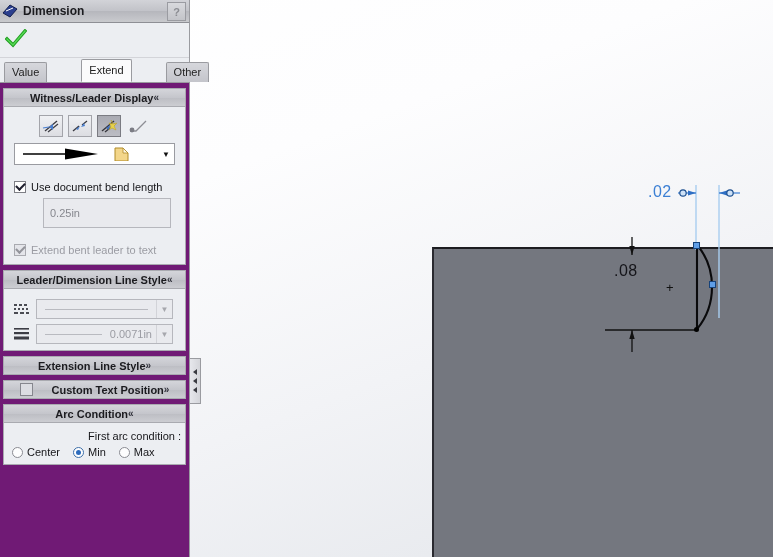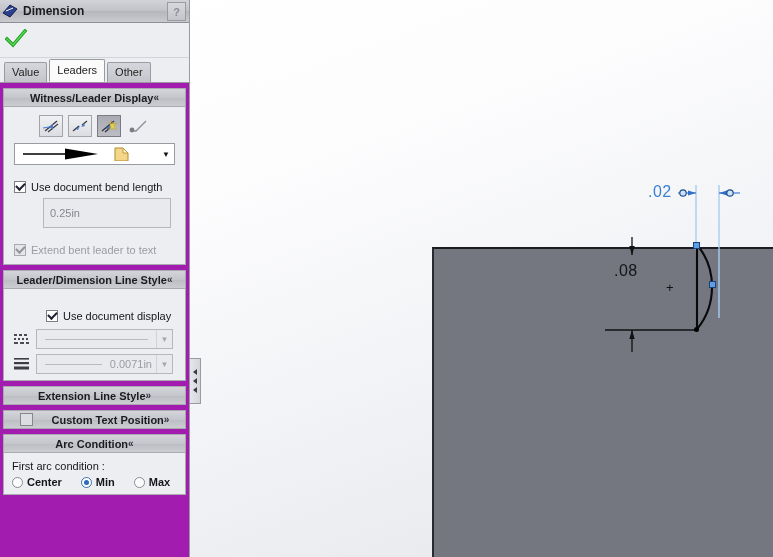--- a/index.html
+++ b/index.html
@@ -22,38 +22,38 @@
   .dim-text{position:absolute;font-family:"Liberation Sans",sans-serif;white-space:nowrap;}
   #dim-02-text{left:648px;top:183px;font-size:16px;color:#3b7fd4;letter-spacing:.5px;}
   #dim-08-text{left:614px;top:262px;font-size:16px;color:#15151a;letter-spacing:.5px;}
   .sel-handle{position:absolute;width:7px;height:7px;background:#5f9ee6;border:1px solid #15427a;box-sizing:border-box;}
   .dot-black{position:absolute;width:5px;height:5px;border-radius:50%;background:#000;}
   .center-mark{position:absolute;color:#111;font-size:13px;line-height:13px;}
 
   
   #property-panel{
     position:absolute;left:0;top:0;width:190px;height:557px;
-    background:#a21caf;border-right:1px solid #9a9ba0;box-sizing:border-box;
+    background:#701a75;border-right:1px solid #9a9ba0;box-sizing:border-box;
   }
   #panel-titlebar{
     height:22px;display:flex;align-items:center;
     background:linear-gradient(to bottom,#d2d3d8 0%,#c2c3c9 48%,#b6b7bd 52%,#c9cace 100%);
     border-bottom:1px solid #8e8f95;padding:0 2px;position:relative;
   }
   #panel-title-text{font-size:12px;font-weight:bold;color:#1b1b1f;margin-left:5px;}
   #help-button{
     position:absolute;right:3px;top:2px;width:17px;height:17px;
     background:linear-gradient(to bottom,#d8d9dd,#c3c4c9);
     border:1px solid #9a9ba1;color:#8b8c92;font-size:11px;font-weight:bold;
     display:flex;align-items:center;justify-content:center;
   }
   #confirm-bar{height:34px;background:#eceef2;border-bottom:1px solid #d3d4d9;position:relative;}
   #ok-check{position:absolute;left:5px;top:6px;}
   #tab-strip{height:24px;display:flex;align-items:flex-end;padding-left:4px;
-    background:#eceef2;border-bottom:1px solid #9a9ba0;}
+    background:#eceef2;border-bottom:1px solid #9a9ba0;gap:32px;}
   .tab{
     height:19px;line-height:19px;padding:0 7px;font-size:11px;color:#222;
     background:linear-gradient(to bottom,#d6d7dc,#c4c5cb);
     border:1px solid #9a9ba0;border-bottom:none;margin-right:2px;
     border-top-left-radius:2px;border-top-right-radius:2px;
   }
   .tab.active{background:#fbfbfc;height:21px;line-height:21px;border-bottom:1px solid #fbfbfc;font-weight:normal;}
   .group{margin:5px 3px 0 3px;border:1px solid #a9aab0;background:#eceef2;}
   .group-header{
     height:17px;display:flex;align-items:center;justify-content:center;
@@ -91,22 +91,22 @@
   .style-icon{width:20px;height:20px;display:flex;align-items:center;justify-content:center;flex:none;}
   .style-combo{
     flex:1;height:20px;background:#e9eaee;border:1px solid #b6b7bd;position:relative;
     display:flex;align-items:center;box-sizing:border-box;
   }
   .style-combo .dash-preview{flex:1;height:1px;background:#b9bac0;margin:0 8px;}
   .style-combo .val{color:#9b9ca3;font-size:11px;padding-right:4px;}
   .style-combo .caret{width:15px;display:flex;align-items:center;justify-content:center;color:#a6a7ad;font-size:8px;
     border-left:1px solid #d2d3d8;height:100%;}
   .hdr-chk{width:11px;height:11px;border:1px solid #86878e;background:#dcdde2;margin-right:4px;flex:none;}
-  .arc-label{font-size:11px;color:#16161a;padding:2px 0 4px 4px;}
-  .radio-row{display:flex;align-items:center;padding-left:4px;gap:8px;font-weight:bold;}
+  .arc-label{font-size:11px;color:#16161a;padding:2px 0 4px 4px;text-align:right;}
+  .radio-row{display:flex;align-items:center;padding-left:4px;gap:2px;}
   .radio-item{display:flex;align-items:center;margin-right:11px;}
   .radio{width:11px;height:11px;border-radius:50%;border:1px solid #8a8b92;background:#fdfdfe;margin-right:4px;
     display:flex;align-items:center;justify-content:center;box-sizing:border-box;flex:none;}
   .radio.sel{border-color:#3d6ea8;}
   .radio.sel::after{content:"";width:5px;height:5px;border-radius:50%;background:#2d6bbd;}
   
   #panel-splitter{
     position:absolute;left:190px;top:358px;width:11px;height:46px;
     background:linear-gradient(to right,#e6e7ec,#d4d5da);
     border:1px solid #9a9ba0;border-left:none;
@@ -169,21 +169,21 @@
 
   <div id="confirm-bar">
     <svg id="ok-check" width="22" height="20">
       <path d="M2,10 L8,16 L20,2" fill="none" stroke="#1f9e1f" stroke-width="3.4" stroke-linecap="square"></path>
       <path d="M2,10 L8,16 L20,2" fill="none" stroke="#57d957" stroke-width="1.4" stroke-linecap="square"></path>
     </svg>
   </div>
 
   <div id="tab-strip">
     <div class="tab">Value</div>
-    <div class="tab active">Leaders</div>
+    <div class="tab active">Extend</div>
     <div class="tab">Other</div>
   </div>
 
   <div class="group">
     <div class="group-header">
       <span>Witness/Leader Display</span>
       <span class="chev">«</span>
     </div>
     <div class="group-body">
       <div class="btn-row">
@@ -246,24 +246,20 @@
       </div>
     </div>
   </div>
 
   <div class="group">
     <div class="group-header">
       <span>Leader/Dimension Line Style</span>
       <span class="chev">«</span>
     </div>
     <div class="group-body">
-      <div class="chk-row" style="padding-left:38px;">
-        <span class="chk checked"></span>
-        <span class="lbl">Use document display</span>
-      </div>
       <div class="style-row">
         <span class="style-icon">
           <svg width="18" height="16">
               <g fill="#4a4b53">
                 <rect x="1" y="3" width="3" height="2"></rect>
                 <rect x="6" y="3" width="3" height="2"></rect>
                 <rect x="11" y="3" width="3" height="2"></rect>
                 <rect x="1" y="7" width="2" height="2"></rect>
                 <rect x="5" y="7" width="2" height="2"></rect>
                 <rect x="9" y="7" width="2" height="2"></rect>

